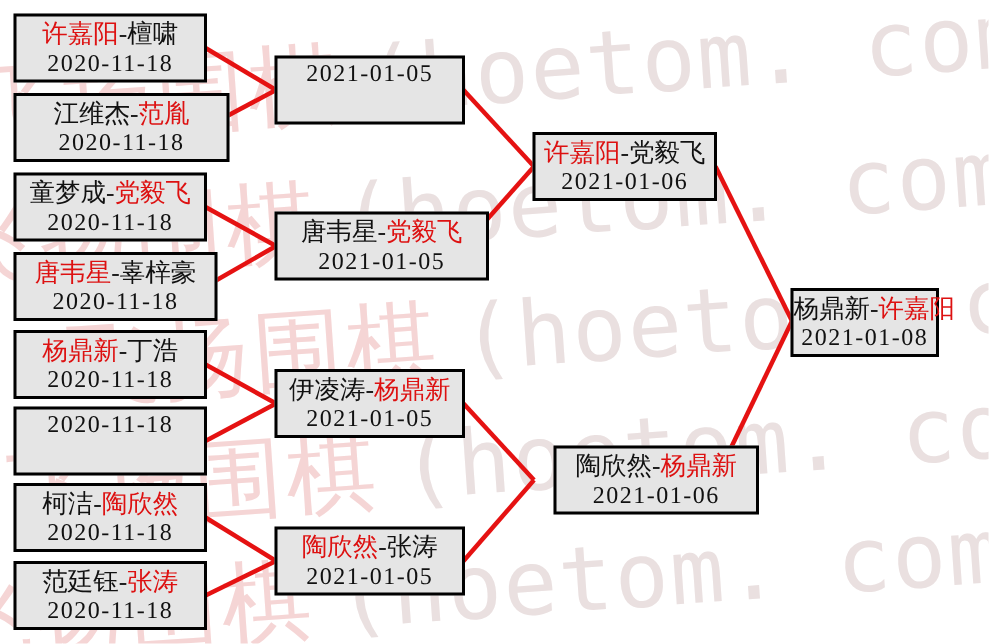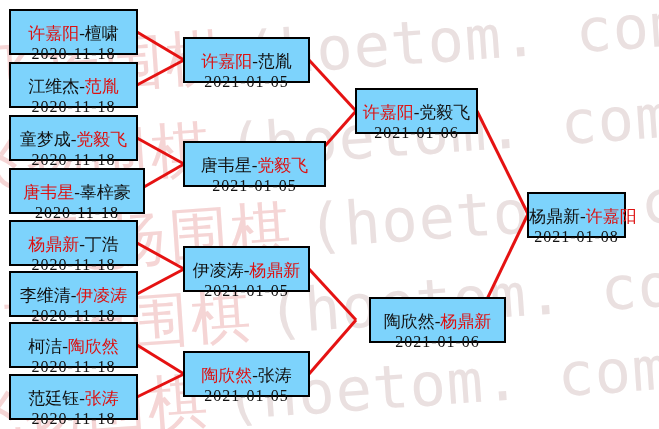--- a/index.html
+++ b/index.html
@@ -24,24 +24,24 @@
 
   
   .lines{position:absolute;left:0;top:0;z-index:1;}
   .lines line{stroke:#e51212;stroke-width:3;}
 
   
   .box{
     position:absolute;z-index:2;
     box-sizing:border-box;
     height:46px;
-    background:#7dd3fc;
+    background:#e5e5e5;
     border:2px solid #000000;
     text-align:center;
-    padding-top:12px;
+    padding-top:1px;
   }
   .names{font-size:17px;line-height:21px;color:#111111;white-space:nowrap;}
   .date{font-size:16px;line-height:20px;color:#111111;letter-spacing:1px;}
   .names [data-color="red"]{color:#dd1111;}
   .names [data-color="black"]{color:#111111;}
   .sep{color:#111111;}
 </style>
 </head>
 <body>
 
@@ -69,51 +69,49 @@
     <line x1="309" y1="269" x2="356" y2="320"></line>
     <line x1="309" y1="374" x2="356" y2="320"></line>
     <line x1="477" y1="111" x2="528" y2="214"></line>
     <line x1="477" y1="320" x2="528" y2="214"></line>
   </svg>
 
   <div class="box" style="left:9px;top:9px;width:129px">
     <div class="names"><span data-color="red">许嘉阳</span><span class="sep">-</span><span data-color="black">檀啸</span></div>
     <div class="date">2020-11-18</div>
   </div>
-  <div class="box" style="left:9px;top:62px;width:129px">
+  <div class="box" style="left:9px;top:62px;width:144px">
     <div class="names"><span data-color="black">江维杰</span><span class="sep">-</span><span data-color="red">范胤</span></div>
     <div class="date">2020-11-18</div>
   </div>
   <div class="box" style="left:9px;top:115px;width:129px">
     <div class="names"><span data-color="black">童梦成</span><span class="sep">-</span><span data-color="red">党毅飞</span></div>
     <div class="date">2020-11-18</div>
   </div>
   <div class="box" style="left:9px;top:168px;width:136px">
     <div class="names"><span data-color="red">唐韦星</span><span class="sep">-</span><span data-color="black">辜梓豪</span></div>
     <div class="date">2020-11-18</div>
   </div>
   <div class="box" style="left:9px;top:220px;width:129px">
     <div class="names"><span data-color="red">杨鼎新</span><span class="sep">-</span><span data-color="black">丁浩</span></div>
     <div class="date">2020-11-18</div>
   </div>
   <div class="box" style="left:9px;top:271px;width:129px">
-    <div class="names"><span data-color="black">李维清</span><span class="sep">-</span><span data-color="red">伊凌涛</span></div>
     <div class="date">2020-11-18</div>
   </div>
   <div class="box" style="left:9px;top:322px;width:129px">
     <div class="names"><span data-color="black">柯洁</span><span class="sep">-</span><span data-color="red">陶欣然</span></div>
     <div class="date">2020-11-18</div>
   </div>
   <div class="box" style="left:9px;top:374px;width:129px">
     <div class="names"><span data-color="black">范廷钰</span><span class="sep">-</span><span data-color="red">张涛</span></div>
     <div class="date">2020-11-18</div>
   </div>
 
   <div class="box" style="left:183px;top:37px;width:127px">
-    <div class="names"><span data-color="red">许嘉阳</span><span class="sep">-</span><span data-color="black">范胤</span></div>
     <div class="date">2021-01-05</div>
   </div>
   <div class="box" style="left:183px;top:141px;width:143px">
     <div class="names"><span data-color="black">唐韦星</span><span class="sep">-</span><span data-color="red">党毅飞</span></div>
     <div class="date">2021-01-05</div>
   </div>
   <div class="box" style="left:183px;top:246px;width:127px">
     <div class="names"><span data-color="black">伊凌涛</span><span class="sep">-</span><span data-color="red">杨鼎新</span></div>
     <div class="date">2021-01-05</div>
   </div>

